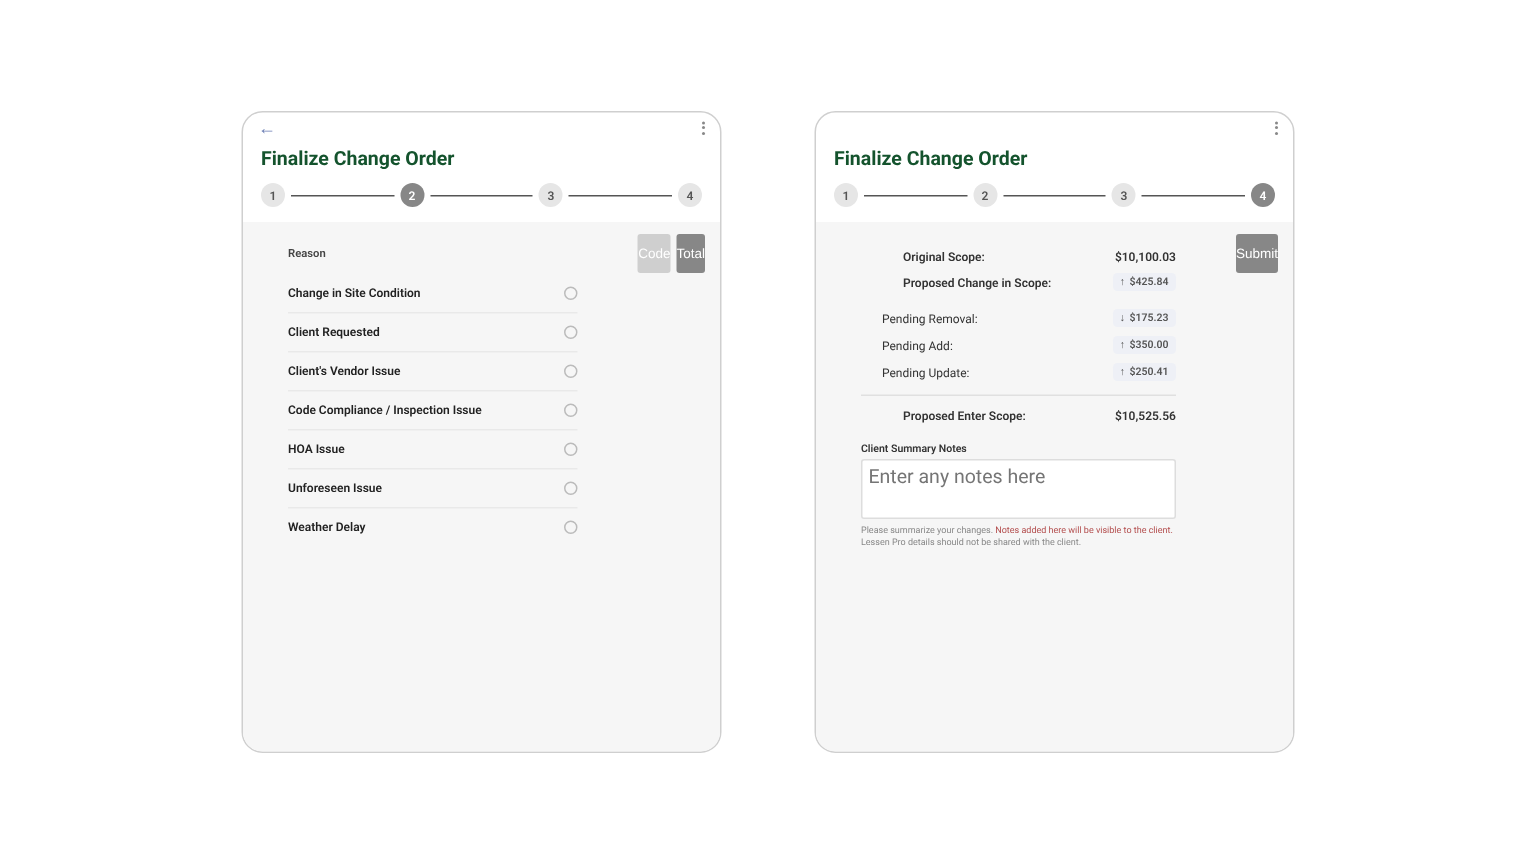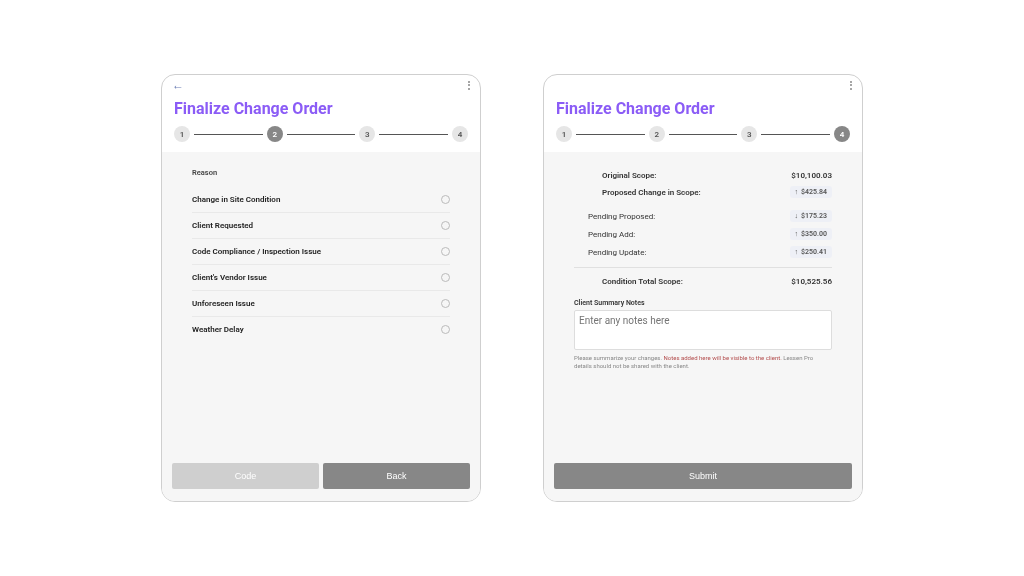--- a/index.html
+++ b/index.html
@@ -39,23 +39,23 @@
   .kebab {
     display: flex;
     flex-direction: column;
     gap: 1.5px;
     cursor: pointer;
   }
   .kebab span {
     width: 2px; height: 2px; background:#888; border-radius:50%;
   }
   .title {
-    font-size: 16px;
+    font-size: 13px;
     font-weight: 700;
-    color: #8b5cf6;
+    color: #14532d;
     padding: 4px 12px 8px;
   }
   .stepper {
     display: flex;
     align-items: center;
     padding: 0 12px 10px;
     gap: 4px;
   }
   .step {
     width: 16px; height: 16px;
@@ -69,21 +69,20 @@
   .step.active { background:#878787; color:#fff; }
   .step-line {
     flex:1;
     height:1px;
     background:#555;
   }
   .content {
     flex:1;
     background:#f6f6f6;
     display:flex;
-    flex-direction:column;
   }
   .scroll {
     flex:1;
     padding: 16px 30px 10px;
     font-size:8px;
     color:#333;
   }
   .section-label {
     font-size:7.5px;
     color:#444;
@@ -156,21 +155,21 @@
     font-weight:600;
     margin-top:10px;
     margin-bottom:3px;
   }
   textarea.notes {
     width:100%;
     height:40px;
     border:1px solid #ddd;
     border-radius:2px;
     resize:none;
-    font-size:10px;
+    font-size:13px;
     padding:4px;
     color:#999;
     font-family:inherit;
   }
   .notes-help {
     font-size:6px;
     color:#888;
     line-height:1.3;
     margin-top:2px;
   }
@@ -203,39 +202,43 @@
       <div class="section-label">Reason</div>
       <div class="radio-row">
         <span>Change in Site Condition</span>
         <span class="radio"></span>
       </div>
       <div class="radio-row">
         <span>Client Requested</span>
         <span class="radio"></span>
       </div>
       <div class="radio-row">
+        <span>Client's Vendor Issue</span>
+        <span class="radio"></span>
+      </div>
+      <div class="radio-row">
         <span>Code Compliance / Inspection Issue</span>
         <span class="radio"></span>
       </div>
       <div class="radio-row">
-        <span>Client's Vendor Issue</span>
+        <span>HOA Issue</span>
         <span class="radio"></span>
       </div>
       <div class="radio-row">
         <span>Unforeseen Issue</span>
         <span class="radio"></span>
       </div>
       <div class="radio-row">
         <span>Weather Delay</span>
         <span class="radio"></span>
       </div>
     </div>
     <div class="footer">
       <button class="btn secondary">Code</button>
-      <button class="btn primary">Back</button>
+      <button class="btn primary">Total</button>
     </div>
   </div>
 </div>
 
 <div class="device">
   <div class="topbar">
     <div style="width:12px"></div>
     <div class="kebab">
         <span></span>
         <span></span>
@@ -263,21 +266,21 @@
         <span>Proposed Change in Scope:</span>
         <span class="pill">
           <span class="arrow">↑</span>
           <span>$425.84</span>
         </span>
       </div>
 
       <div style="height:6px"></div>
 
       <div class="sum-row indent">
-        <span>Pending Proposed:</span>
+        <span>Pending Removal:</span>
         <span class="pill">
           <span class="arrow">↓</span>
           <span>$175.23</span>
         </span>
       </div>
       <div class="sum-row indent">
         <span>Pending Add:</span>
         <span class="pill">
           <span class="arrow">↑</span>
           <span>$350.00</span>
@@ -287,21 +290,21 @@
         <span>Pending Update:</span>
         <span class="pill">
           <span class="arrow">↑</span>
           <span>$250.41</span>
         </span>
       </div>
 
       <div class="divider"></div>
 
       <div class="sum-row header">
-        <span>Condition Total Scope:</span>
+        <span>Proposed Enter Scope:</span>
         <span>$10,525.56</span>
       </div>
 
       <div class="notes-label">Client Summary Notes</div>
       <textarea class="notes" placeholder="Enter any notes here" style=""></textarea>
       <div class="notes-help">
         <span>Please summarize your changes. </span><span class="warn">Notes added here will be visible to the client.</span><span> Lessen Pro details should not be shared with the client.</span>
       </div>
 
     </div>

